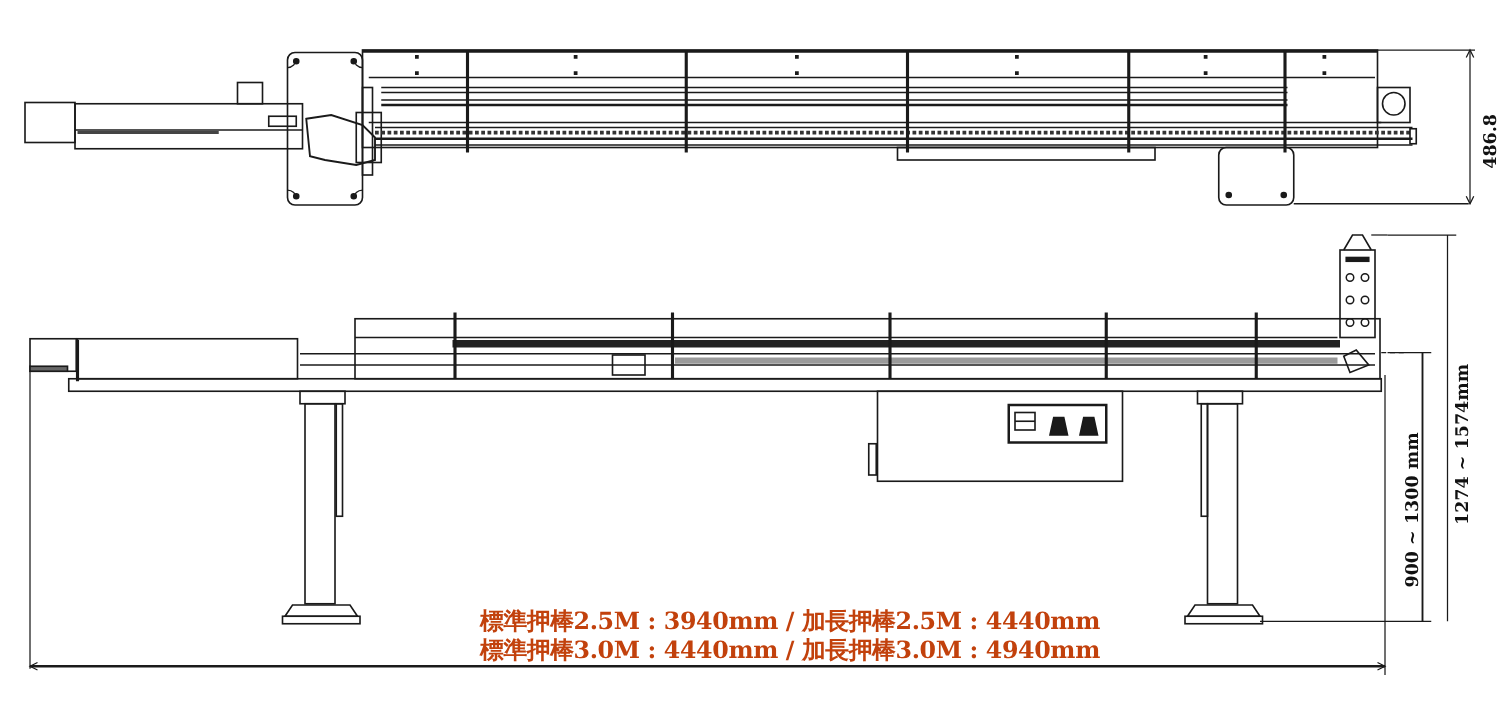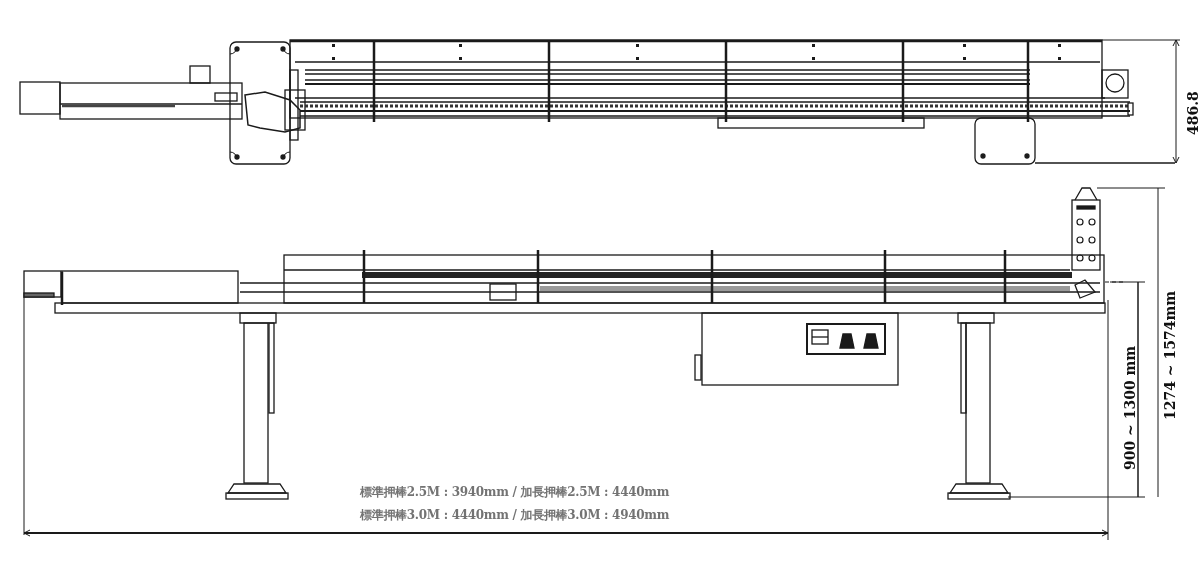--- a/index.html
+++ b/index.html
@@ -1,20 +1,20 @@
 <!DOCTYPE html>
 <html><head>
 <meta charset="utf-8">
 <style>
   html, body { margin:0; padding:0; background:#ffffff; }
   body { width:1200px; height:574px; position:relative; overflow:hidden; font-family:"DejaVu Serif", serif; }
   #drawing { position:absolute; left:0; top:0; width:1200px; height:574px; }
   .dim-text { position:absolute; font-family:"DejaVu Serif", serif; font-weight:bold; color:#111; white-space:nowrap; }
   .vert { transform-origin:left top; transform:rotate(-90deg); }
-  .caption { position:absolute; left:360px; font-family:"DejaVu Serif", serif; font-weight:bold; font-size:12px; color:#737373; white-space:nowrap; letter-spacing:-0.3px; }
+  .caption { position:absolute; left:384px; font-family:"DejaVu Serif", serif; font-weight:bold; font-size:19px; color:#c2410c; white-space:nowrap; letter-spacing:-0.3px; }
 </style>
 </head>
 <body>
 
 <svg id="drawing" viewBox="0 0 1200 574" xmlns="http://www.w3.org/2000/svg">
   <g fill="none" stroke="#1a1a1a" stroke-width="1.3">
 
     <g>
 
       <rect x="20" y="82" width="40" height="32"></rect>

